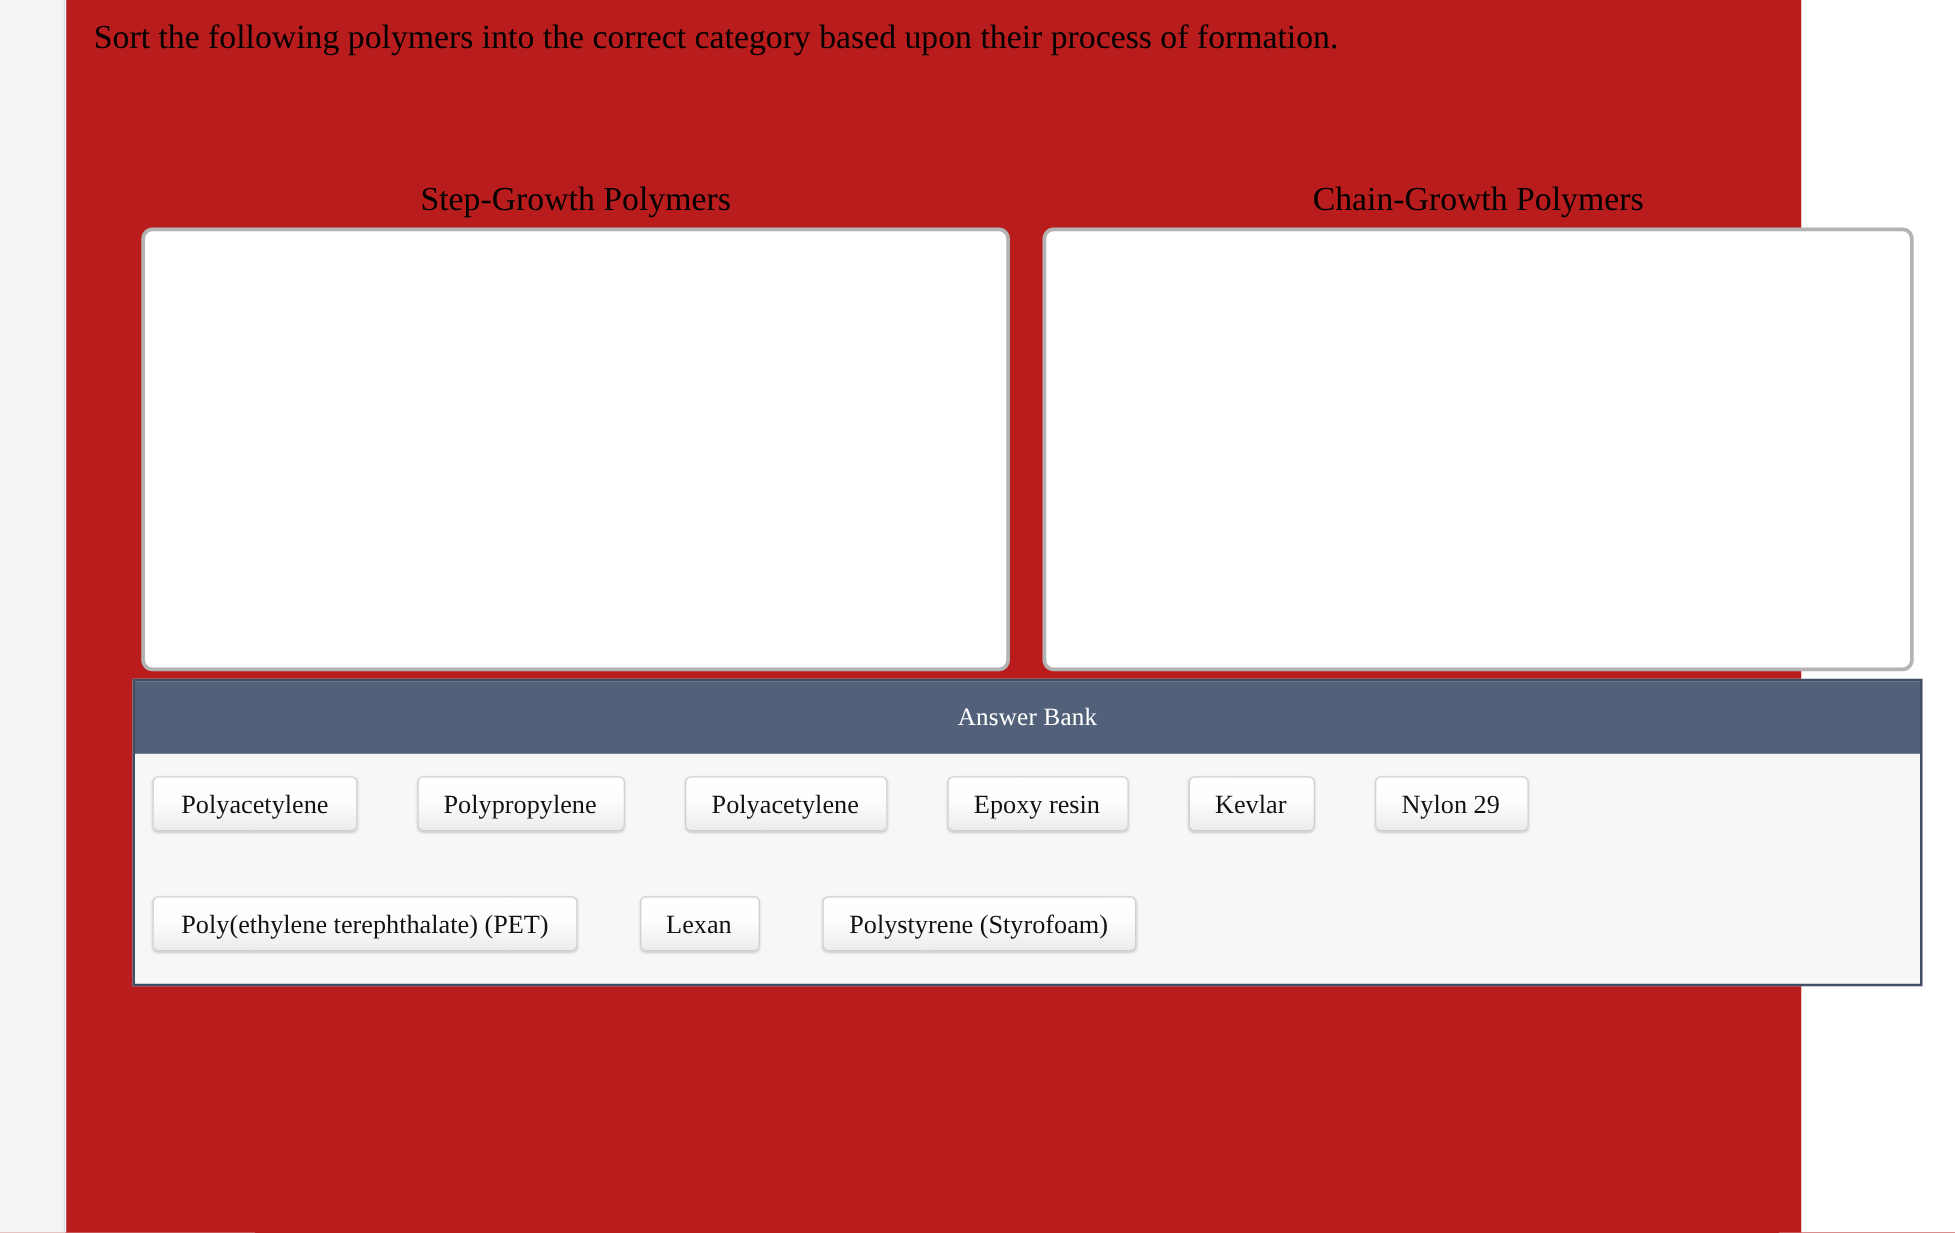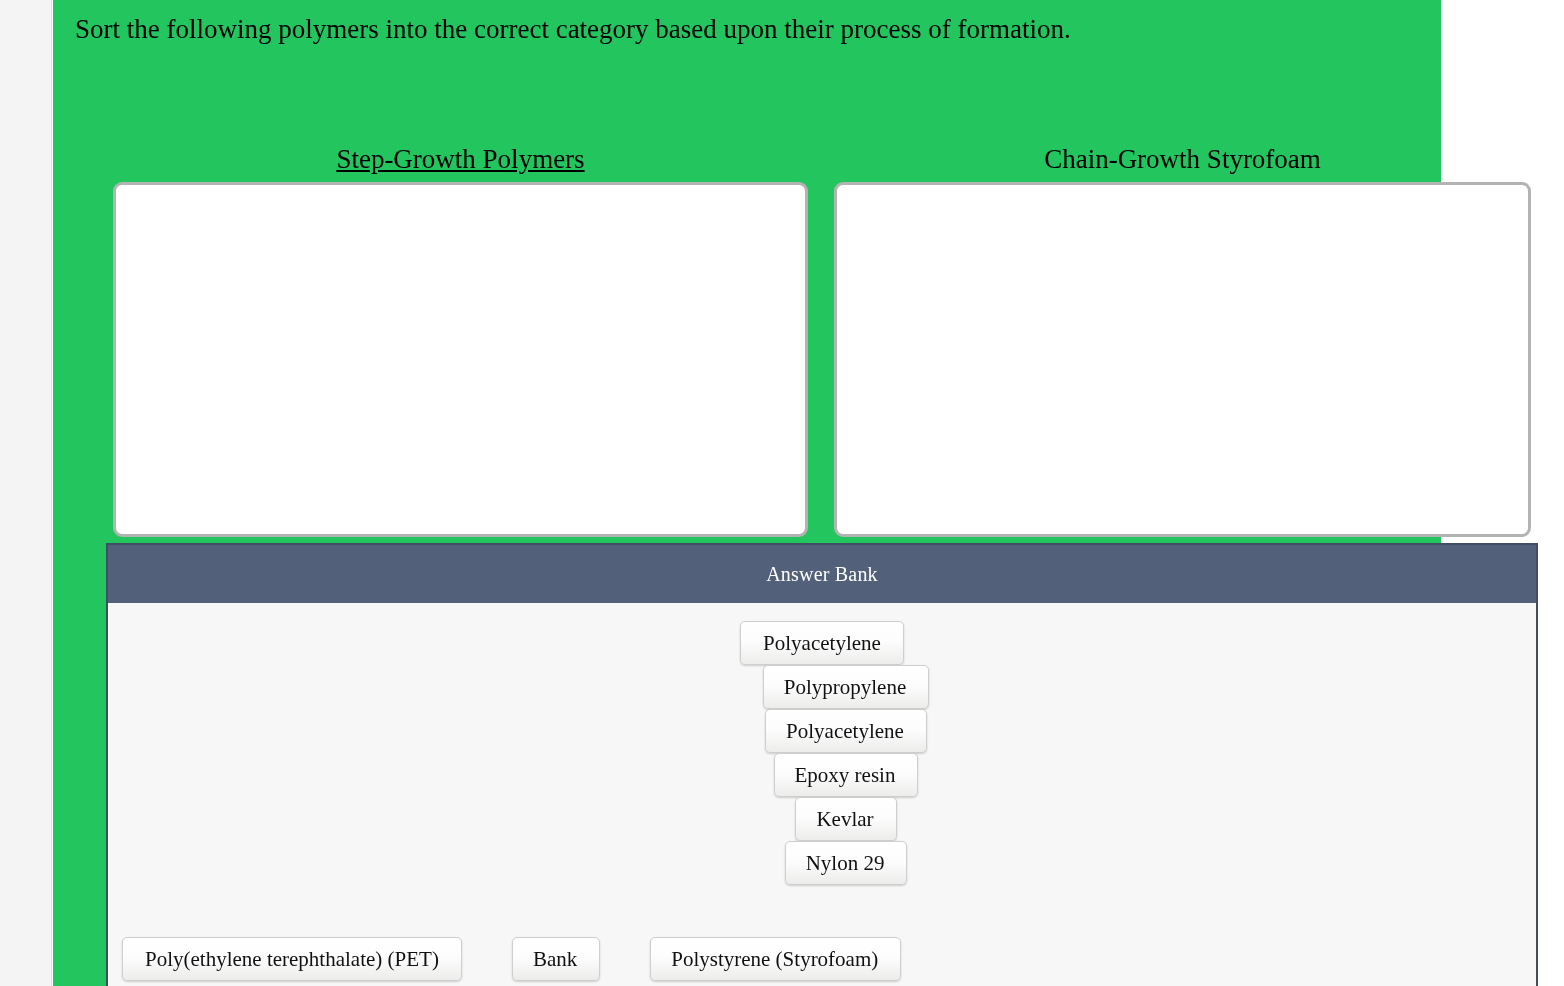--- a/index.html
+++ b/index.html
@@ -27,39 +27,39 @@
     box-sizing: border-box;
   }
 
   
   #content {
     position: absolute;
     left: 53px;
     top: 0;
     width: 1388px;
     height: 986px;
-    background: #22c55e;
+    background: #b91c1c;
   }
 
   #prompt-text {
     position: absolute;
     left: 22px;
     top: 11px;
     font-size: 27px;
     line-height: 36px;
     color: #000000;
     white-space: nowrap;
   }
 
   
   .zone-wrap {
     position: absolute;
     top: 142px;
   }
-  #zone-wrap-step  { left: 60px;  width: 695px; text-decoration: underline; }
+  #zone-wrap-step  { left: 60px;  width: 695px; }
   #zone-wrap-chain { left: 781px; width: 697px; }
 
   .zone-title {
     font-size: 27px;
     line-height: 34px;
     color: #000000;
     text-align: center;
     white-space: nowrap;
   }
 
@@ -96,21 +96,21 @@
 
   #answer-bank-body {
     padding: 18px 14px 26px 14px;
   }
 
   .chip-row {
     display: flex;
     align-items: center;
     white-space: nowrap;
   }
-  #chip-row-0 { margin-bottom: 52px; flex-direction: column; }
+  #chip-row-0 { margin-bottom: 52px; }
 
   .chip {
     display: inline-flex;
     align-items: center;
     justify-content: center;
     height: 44px;
     box-sizing: border-box;
     padding: 0 22px;
     font-family: "Liberation Serif", "DejaVu Serif", serif;
     font-size: 21px;
@@ -133,36 +133,36 @@
 <div id="content">
 
   <div id="prompt-text">Sort the following polymers into the correct category based upon their process of formation.</div>
 
   <div class="zone-wrap" id="zone-wrap-step">
     <div class="zone-title">Step-Growth Polymers</div>
     <div class="drop-zone" id="drop-zone-step-growth"></div>
   </div>
 
   <div class="zone-wrap" id="zone-wrap-chain">
-    <div class="zone-title">Chain-Growth Styrofoam</div>
+    <div class="zone-title">Chain-Growth Polymers</div>
     <div class="drop-zone" id="drop-zone-chain-growth"></div>
   </div>
 
   <div id="answer-bank">
     <div id="answer-bank-header">Answer Bank</div>
     <div id="answer-bank-body">
       <div class="chip-row" id="chip-row-0">
           <div class="chip">Polyacetylene</div>
           <div class="chip">Polypropylene</div>
           <div class="chip">Polyacetylene</div>
           <div class="chip">Epoxy resin</div>
           <div class="chip">Kevlar</div>
           <div class="chip">Nylon 29</div>
         </div>
       <div class="chip-row" id="chip-row-1">
           <div class="chip">Poly(ethylene terephthalate) (PET)</div>
-          <div class="chip">Bank</div>
+          <div class="chip">Lexan</div>
           <div class="chip">Polystyrene (Styrofoam)</div>
         </div>
     </div>
   </div>
 
 </div>
 
 </body></html>

